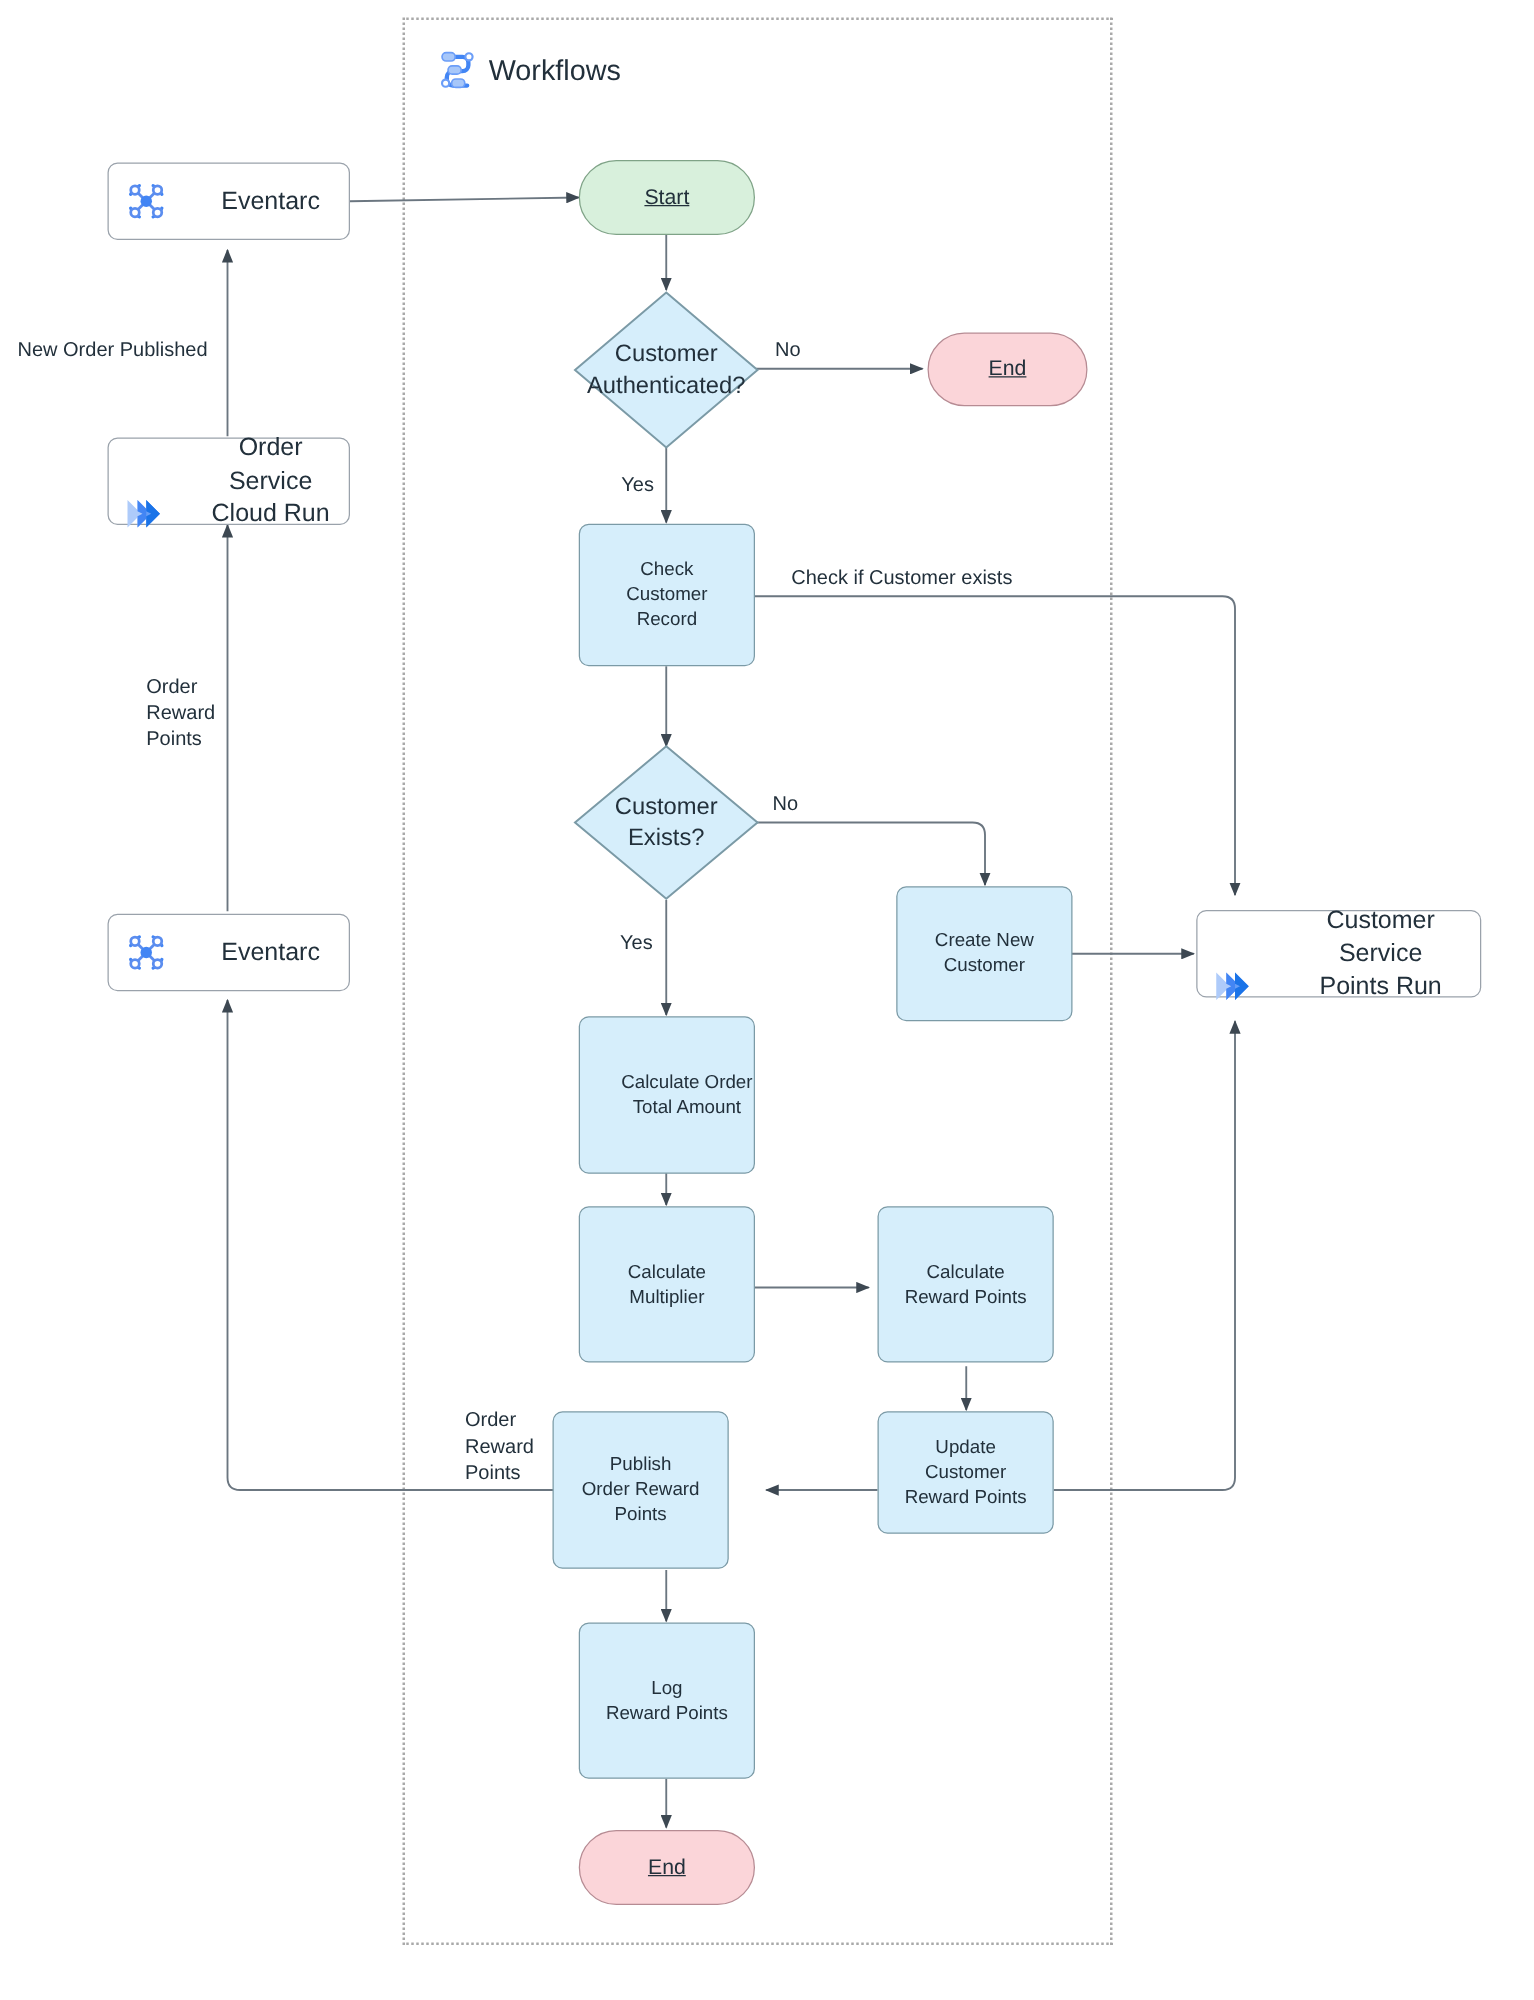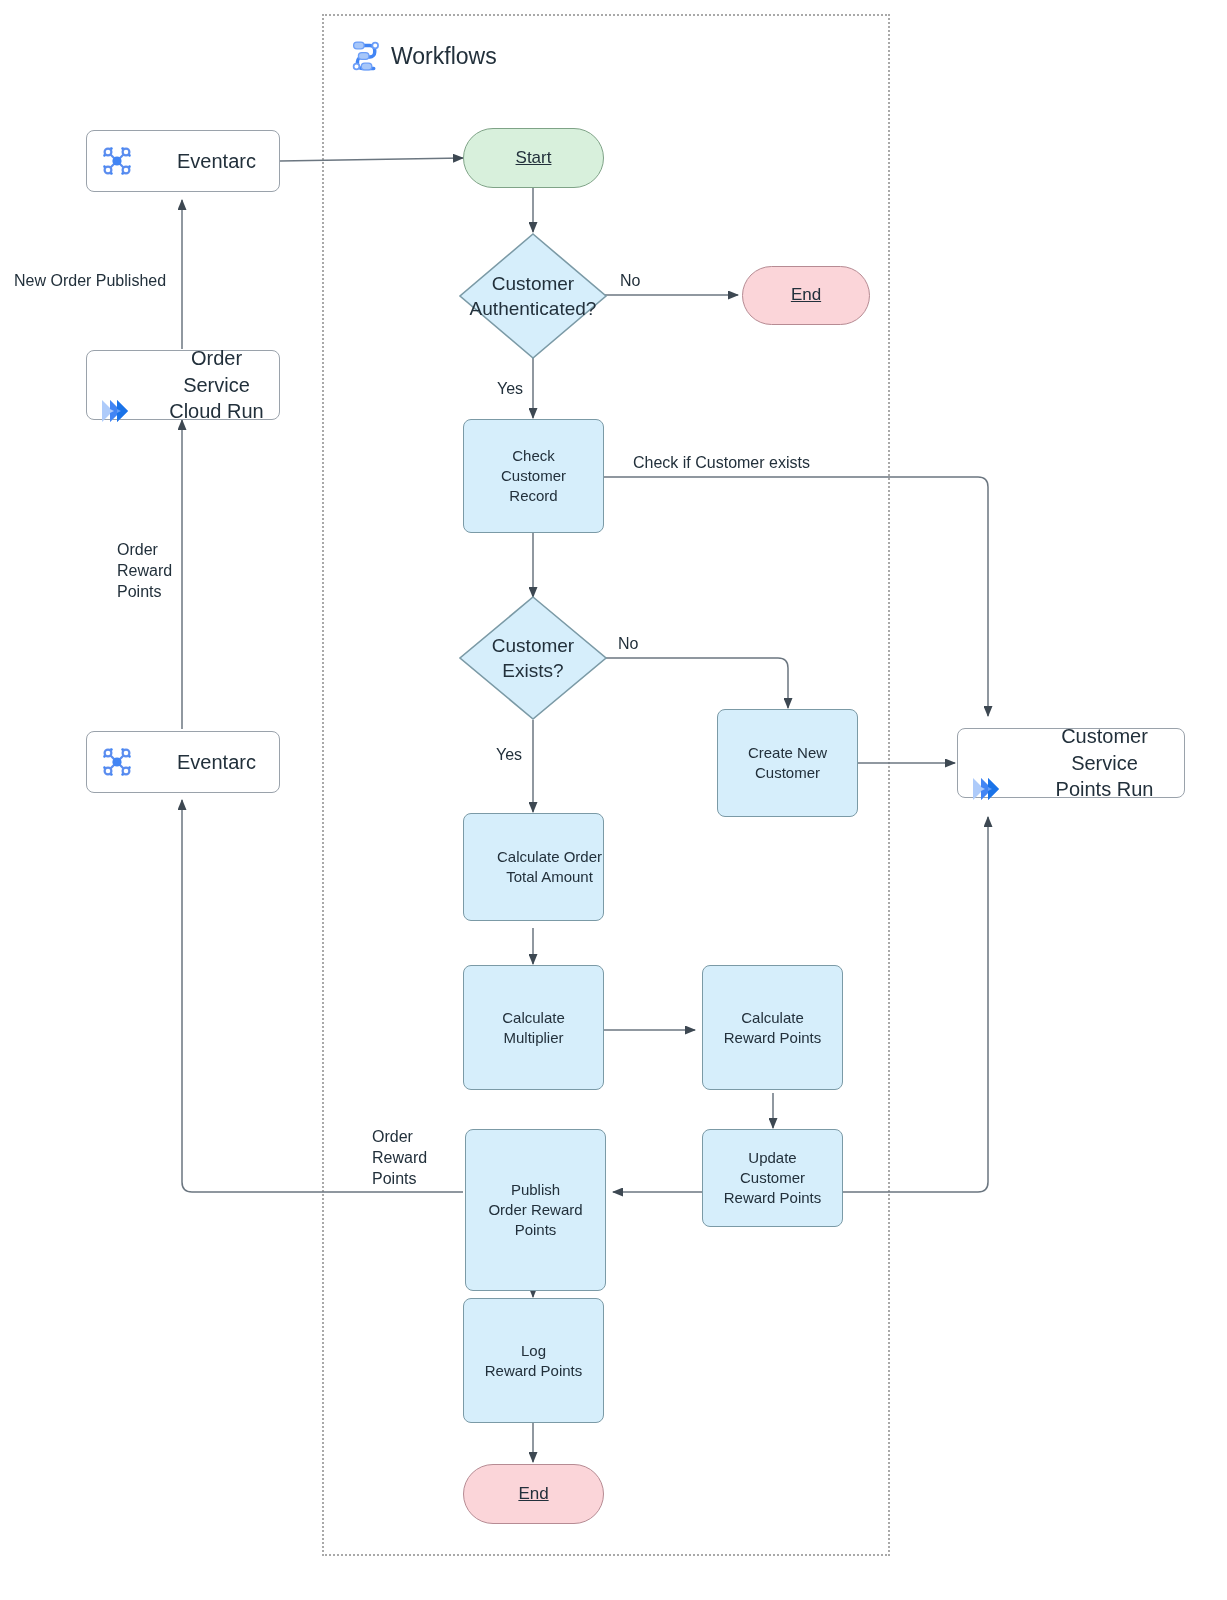--- a/index.html
+++ b/index.html
@@ -304,42 +304,42 @@
     </svg>
     <div class="decision-text" style="white-space:pre-line;">Customer
 Exists?</div>
   </div>
 
   <div class="node proc" style="left:717px; top:709px; width:141px; height:108px; white-space:pre-line;">
     <span>Create New
 Customer</span>
   </div>
 
-  <div class="node proc" style="left:463px; top:813px; width:141px; height:108px; white-space:pre-line;padding-left:32px;">
+  <div class="node proc" style="left:463px; top:813px; width:141px; height:126px; white-space:pre-line;padding-left:32px;">
     <span>Calculate Order
 Total Amount</span>
   </div>
 
   <div class="node proc" style="left:463px; top:965px; width:141px; height:125px; white-space:pre-line;">
     <span>Calculate
 Multiplier</span>
   </div>
 
   <div class="node proc" style="left:702px; top:965px; width:141px; height:125px; white-space:pre-line;">
     <span>Calculate
 Reward Points</span>
   </div>
 
   <div class="node proc" style="left:702px; top:1129px; width:141px; height:98px; white-space:pre-line;">
     <span>Update
 Customer
 Reward Points</span>
   </div>
 
-  <div class="node proc" style="left:465px; top:1129px; width:141px; height:162px; white-space:pre-line;">
+  <div class="node proc" style="left:442px; top:1129px; width:141px; height:126px; white-space:pre-line;">
     <span>Publish
 Order Reward
 Points</span>
   </div>
 
   <div class="node proc" style="left:463px; top:1298px; width:141px; height:125px; white-space:pre-line;">
     <span>Log
 Reward Points</span>
   </div>
 

